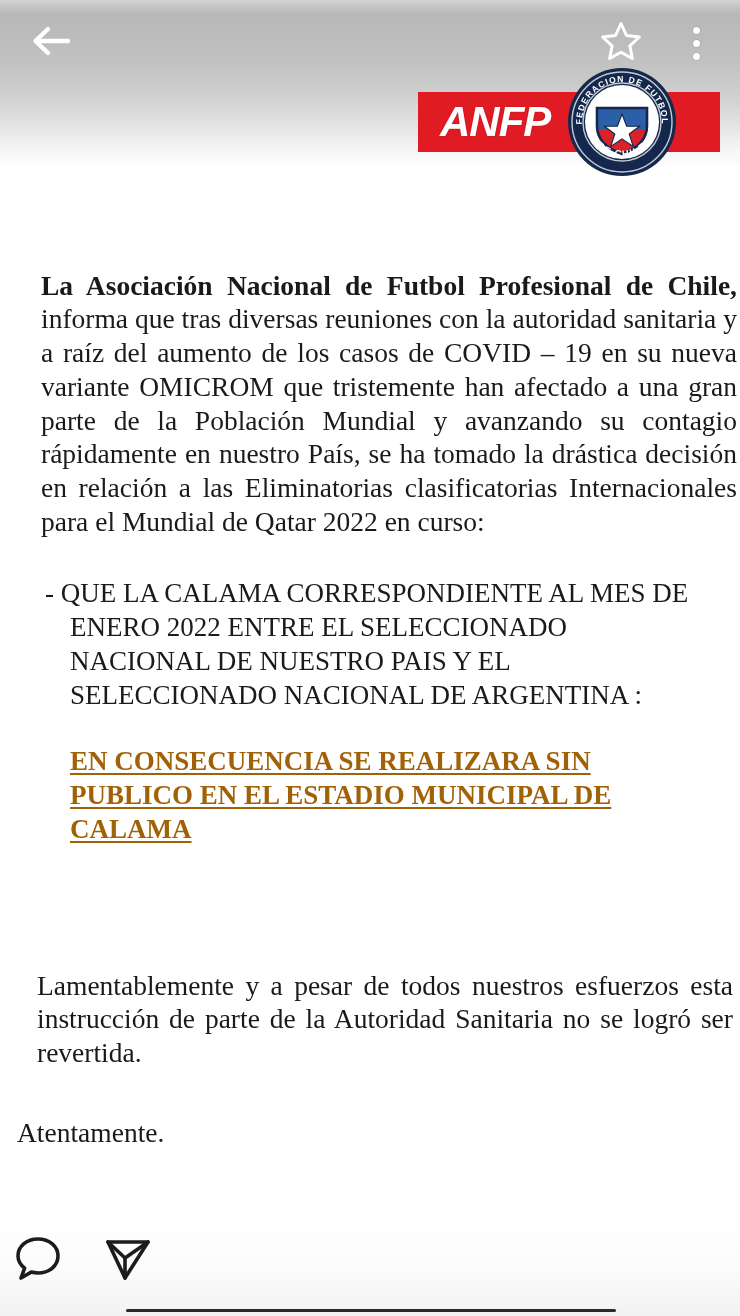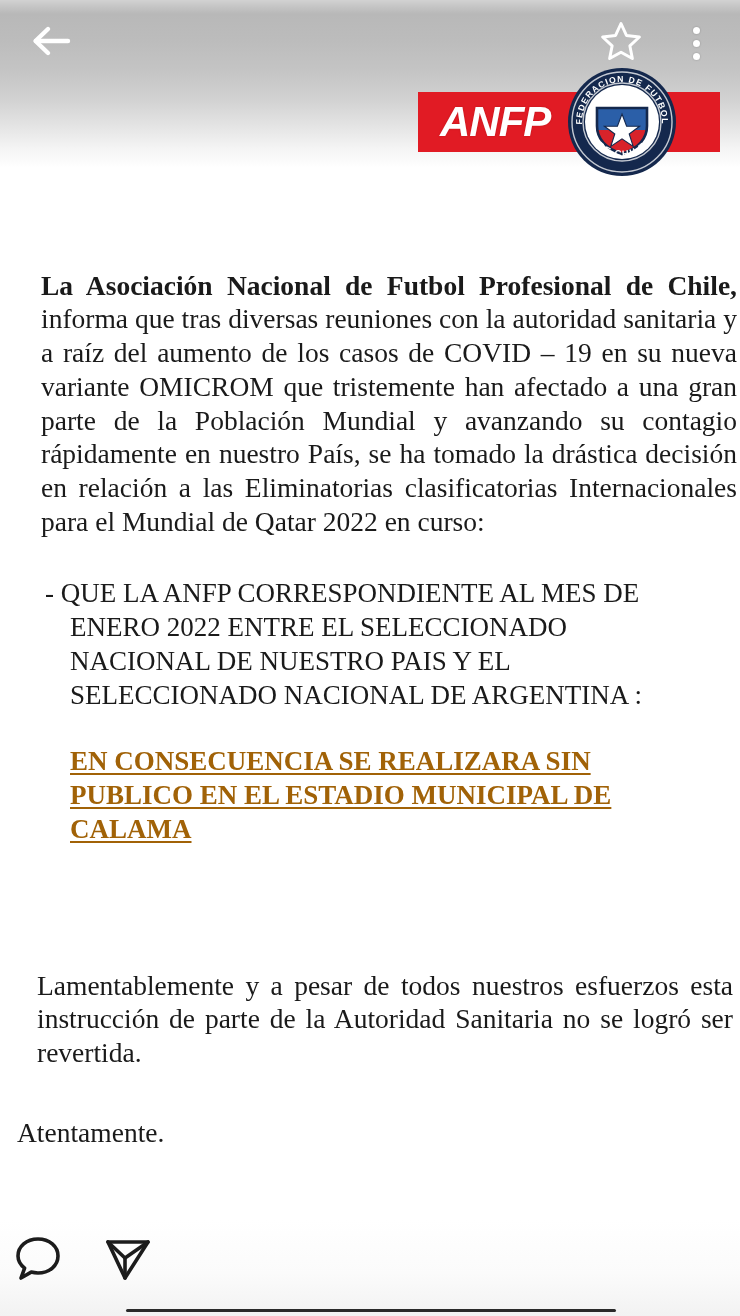--- a/index.html
+++ b/index.html
@@ -331,21 +331,21 @@
         </text>
       </svg>
     </div>
   </div>
 
   <div class="doc">
 
     <p class="para-intro"><span class="lead">La Asociación Nacional de Futbol Profesional de Chile,</span><span> informa que tras diversas reuniones con la autoridad sanitaria y a raíz del aumento de los casos de COVID – 19 en su nueva variante OMICROM que tristemente han afectado a una gran parte de la Población Mundial y avanzando su contagio rápidamente en nuestro País, se ha tomado la drástica decisión en relación a las Eliminatorias clasificatorias Internacionales para el Mundial de Qatar 2022 en curso:</span></p>
 
     <div class="bullet-block">
-      <span class="hang"><span>- QUE LA ANFP CORRESPONDIENTE AL MES DE </span><b>ENERO 2022</b><span> ENTRE EL SELECCIONADO NACIONAL DE NUESTRO PAIS Y EL SELECCIONADO NACIONAL DE ARGENTINA :</span></span>
+      <span class="hang"><span>- QUE LA CALAMA CORRESPONDIENTE AL MES DE </span><b>ENERO 2022</b><span> ENTRE EL SELECCIONADO NACIONAL DE NUESTRO PAIS Y EL SELECCIONADO NACIONAL DE ARGENTINA :</span></span>
     </div>
 
     <div class="highlight-block">
       <u>EN CONSECUENCIA SE REALIZARA SIN PUBLICO EN EL ESTADIO MUNICIPAL DE CALAMA</u>
     </div>
 
     <p class="para-closing">Lamentablemente y a pesar de todos nuestros esfuerzos esta instrucción de parte de la Autoridad Sanitaria no se logró ser revertida.</p>
 
     <p class="para-sign">Atentamente.</p>
   </div>

